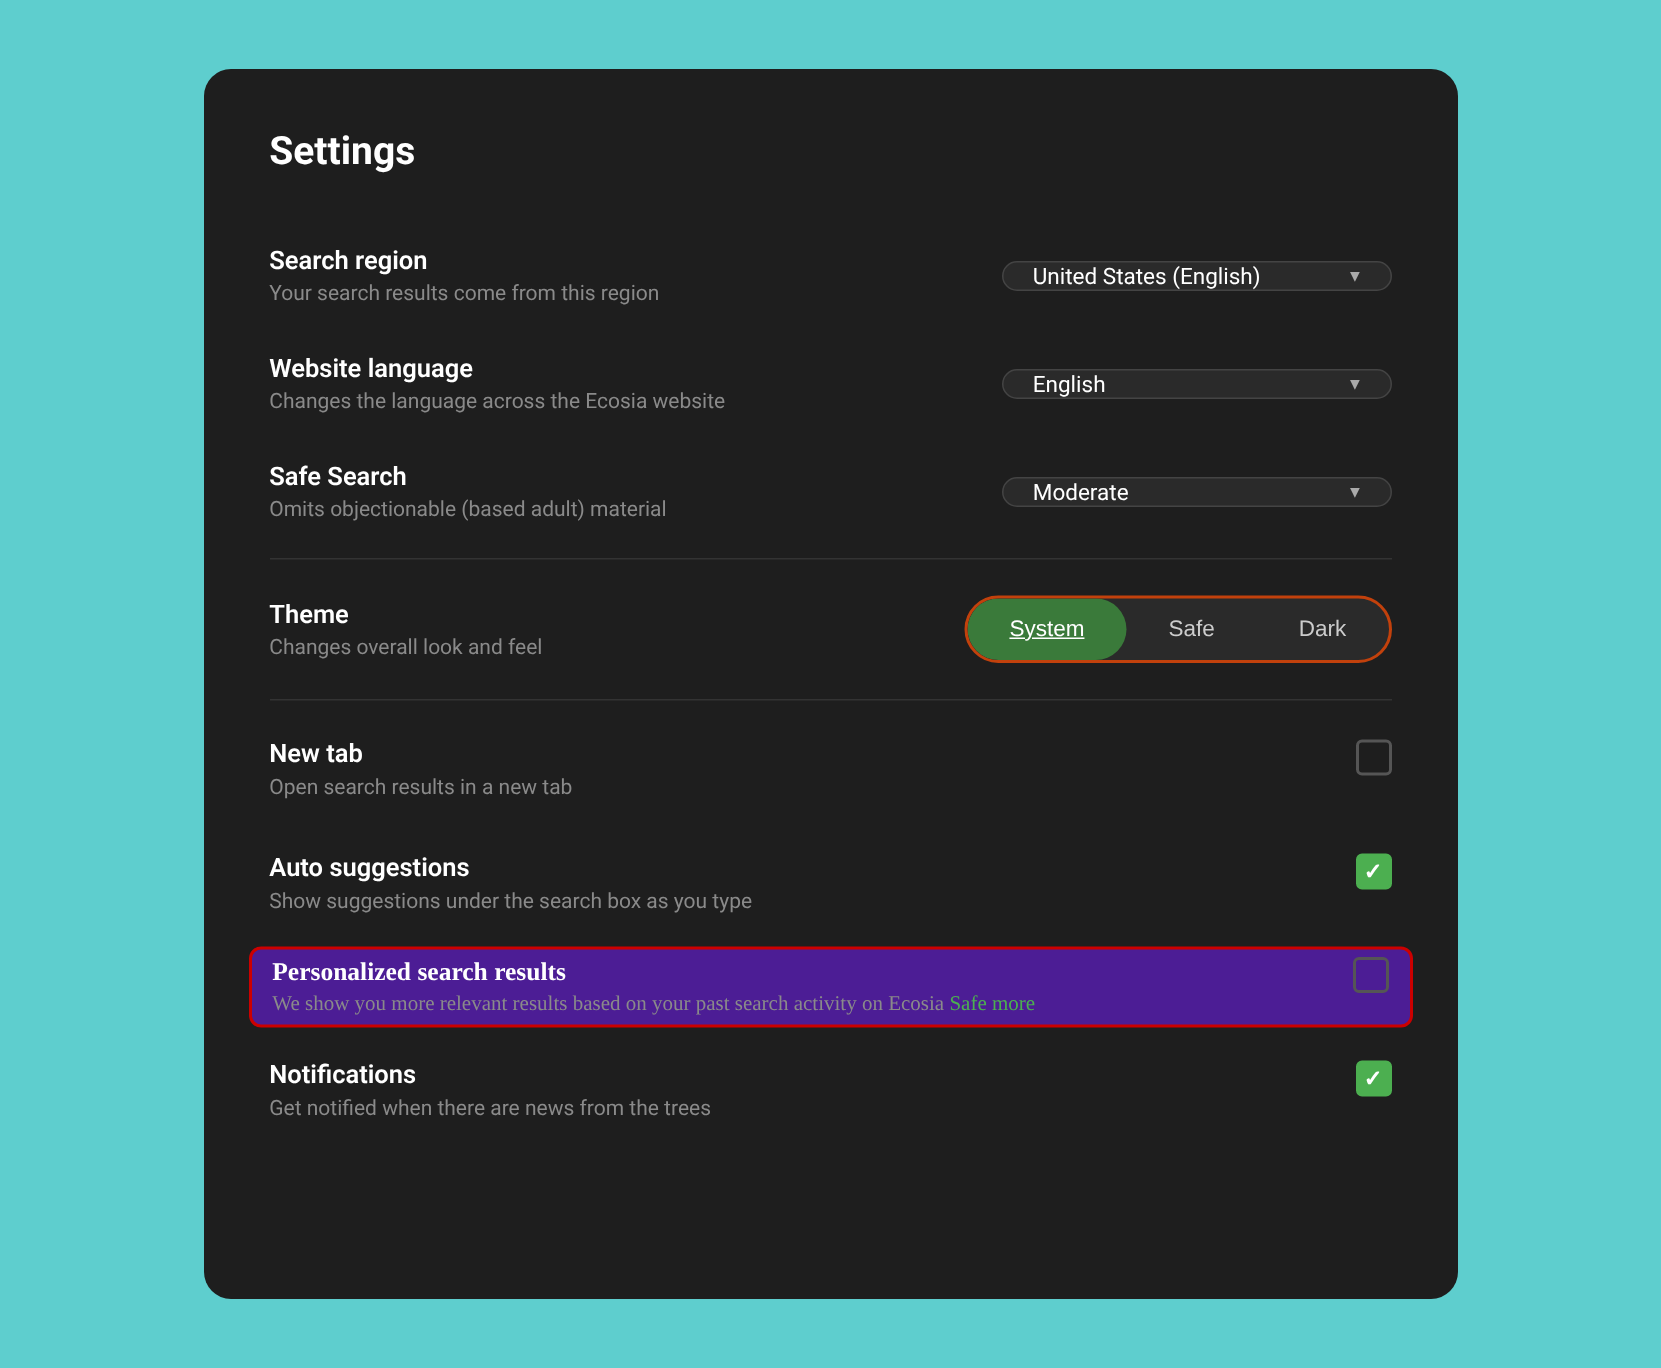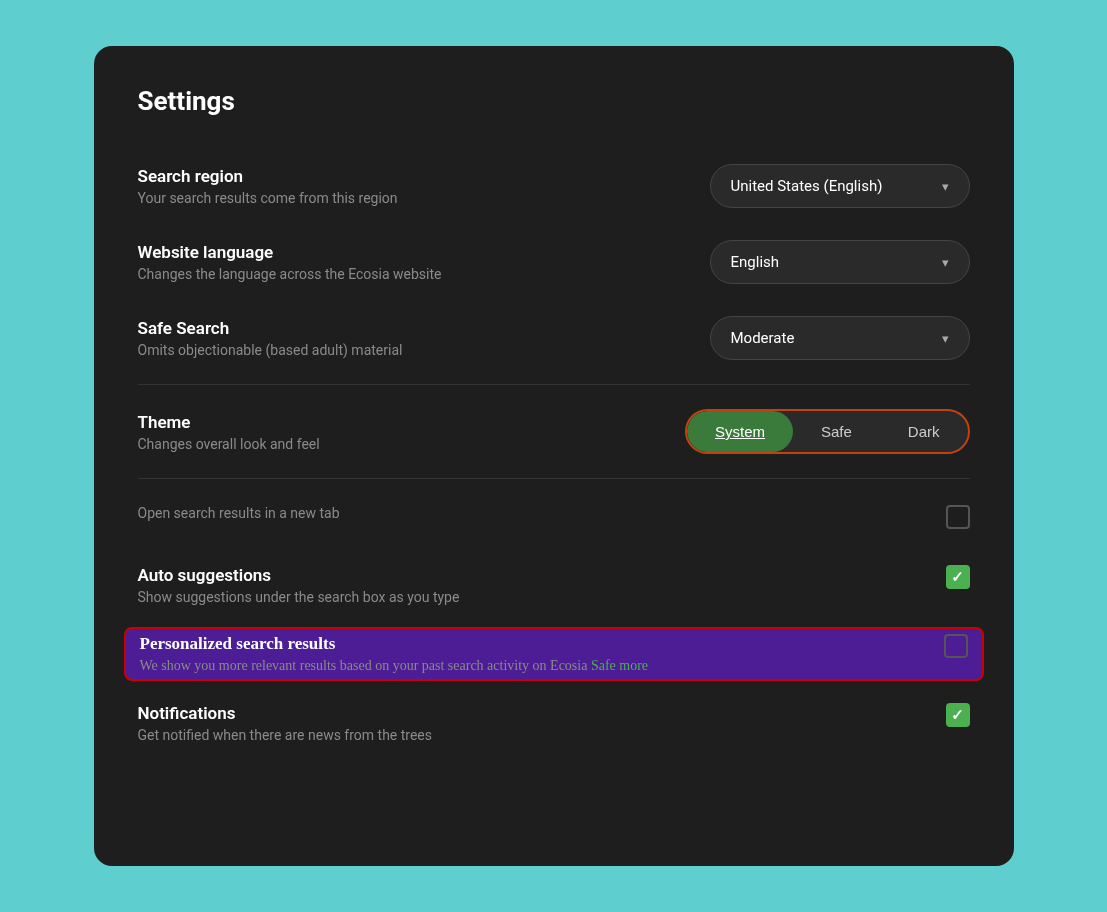--- a/index.html
+++ b/index.html
@@ -11,21 +11,21 @@
       display: flex;
       align-items: center;
       justify-content: center;
       font-family: -apple-system, BlinkMacSystemFont, 'Segoe UI', Roboto, sans-serif;
     }
 
     .settings-panel {
       background-color: #1e1e1e;
       border-radius: 18px;
       padding: 40px 44px 36px 44px;
-      width: 920px;
+      width: 836px;
       min-height: 820px;
       color: #ffffff;
       position: relative;
     }
 
     .settings-title {
       font-size: 26px;
       font-weight: 700;
       color: #ffffff;
       margin-bottom: 32px;
@@ -56,21 +56,21 @@
 
     .setting-control {
       flex-shrink: 0;
       margin-left: 40px;
     }
 
     .dropdown {
       background-color: #2a2a2a;
       border: 1px solid #444;
       border-radius: 50px;
-      padding: 12px 20px;
+      padding: 0 20px;
       color: #ffffff;
       font-size: 15px;
       display: flex;
       align-items: center;
       gap: 0;
       cursor: pointer;
       min-width: 260px;
       justify-content: space-between;
     }
 
@@ -240,20 +240,21 @@
         <button class="theme-btn">Safe</button>
         <button class="theme-btn">Dark</button>
       </div>
     </div>
   </div>
 
   <hr class="divider">
 
   <div class="checkbox-row">
     <div class="checkbox-info">
+      <div class="checkbox-label">New tab</div>
       <div class="checkbox-desc">Open search results in a new tab</div>
     </div>
     <div class="checkbox-control">
       <div class="checkbox-box unchecked-light"></div>
     </div>
   </div>
 
   <div class="checkbox-row">
     <div class="checkbox-info">
       <div class="checkbox-label">Auto suggestions</div>

